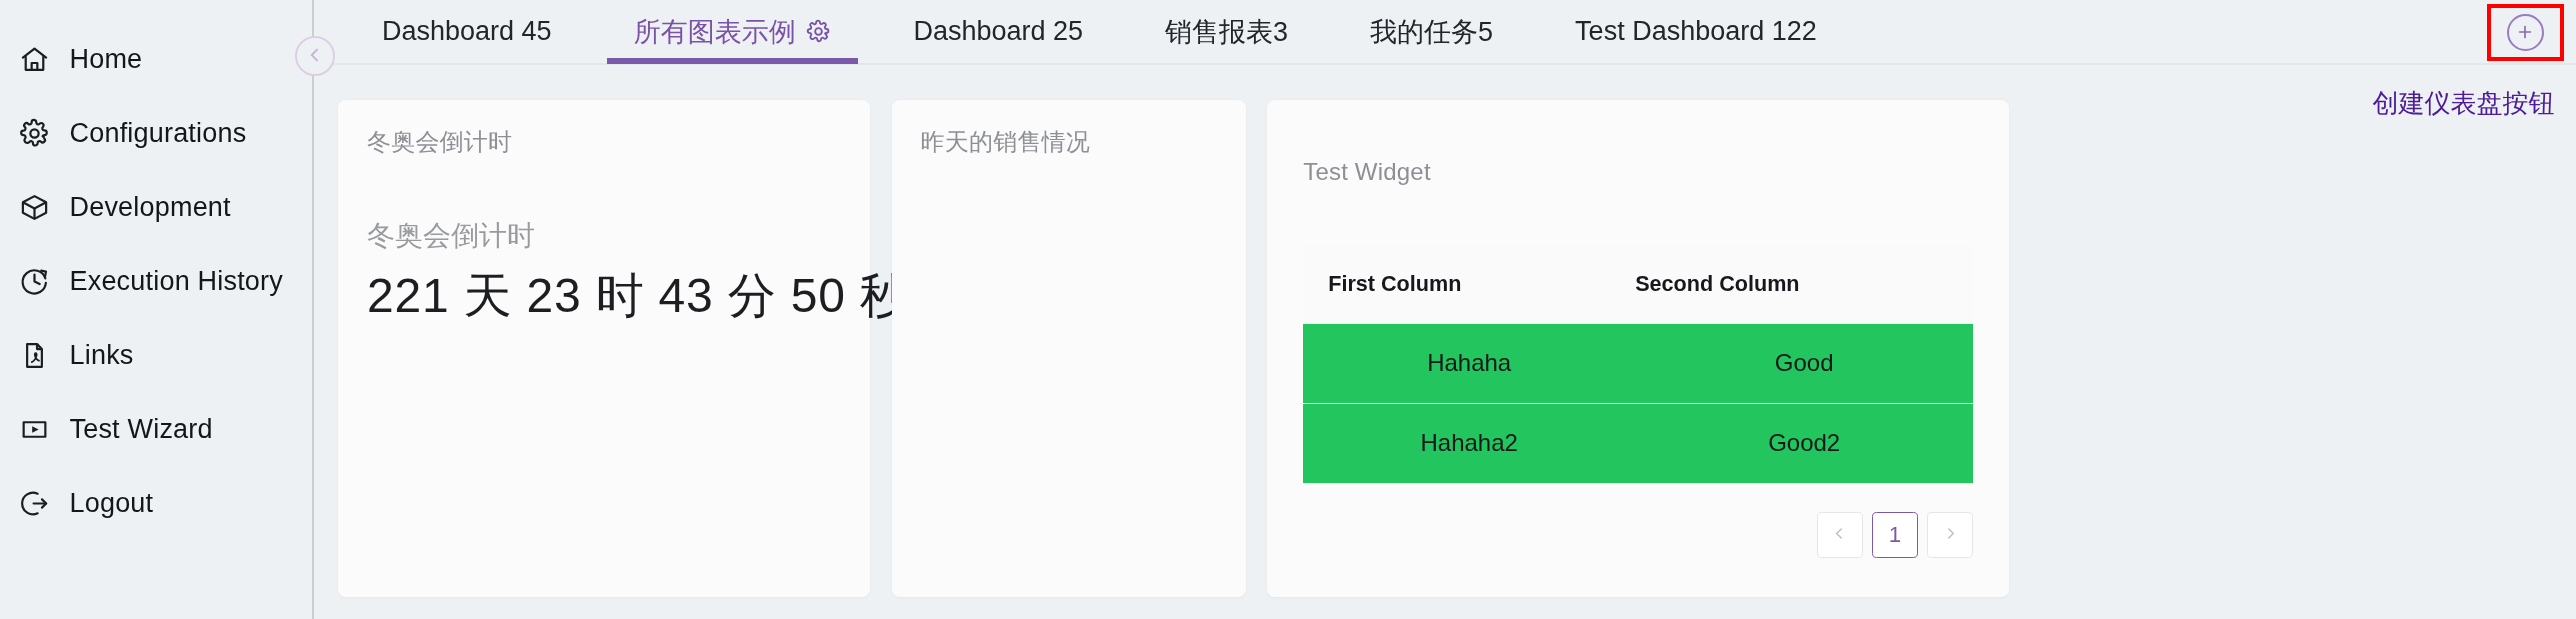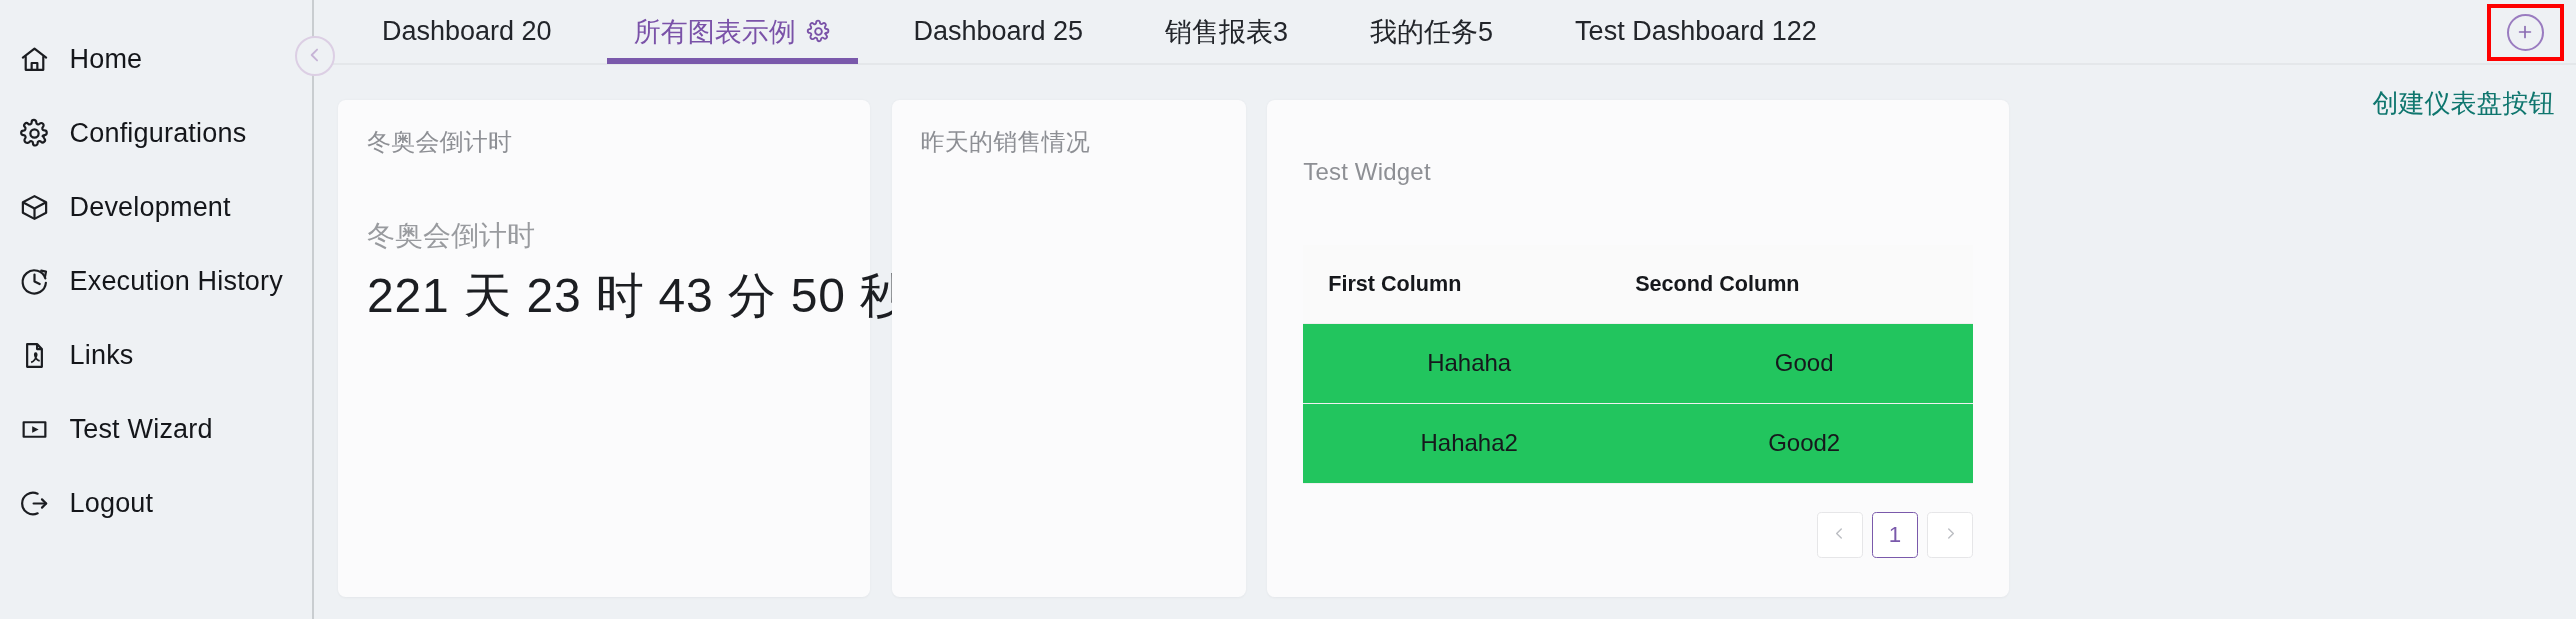--- a/index.html
+++ b/index.html
@@ -108,21 +108,21 @@
     width:37px; height:37px;
     border-radius:50%;
     border:2.3px solid #9a7cc0;
     display:flex; align-items:center; justify-content:center;
   }
   .create-circle svg { width:20px; height:20px; }
   .annotation {
     position:absolute;
     right:21.6px; top:86px;
     font-size:26px;
-    color:#0f766e;
+    color:#4c1d95;
     white-space:nowrap;
     z-index:15;
   }
 
   
   .board {
     position:relative;
     padding:35px 0 0 24px;
     display:flex;
     gap:21.6px;
@@ -310,21 +310,21 @@
         </svg>
       </span>
     </div>
   </nav>
 
   <section class="main">
 
     <div class="tabbar">
 
       <div class="tab">
-        <span>Dashboard 20</span>
+        <span>Dashboard 45</span>
       </div>
 
       <div class="tab active">
         <span>所有图表示例</span>
         <span class="tab-gear">
           <svg viewBox="0 0 24 24" fill="none" stroke="#7a52a8" stroke-width="1.8" stroke-linejoin="round">
             <circle cx="12" cy="12" r="3.2"></circle>
             <path d="M19.2 14.1a1.5 1.5 0 0 0 .3 1.65l.06.05a1.8 1.8 0 1 1-2.55 2.55l-.05-.06a1.5 1.5 0 0 0-1.65-.3 1.5 1.5 0 0 0-.9 1.37v.14a1.8 1.8 0 0 1-3.6 0v-.07a1.5 1.5 0 0 0-.98-1.37 1.5 1.5 0 0 0-1.65.3l-.05.06A1.8 1.8 0 1 1 4.63 15.9l.06-.05a1.5 1.5 0 0 0 .3-1.65 1.5 1.5 0 0 0-1.37-.9h-.14a1.8 1.8 0 1 1 0-3.6h.07a1.5 1.5 0 0 0 1.37-.98 1.5 1.5 0 0 0-.3-1.65l-.06-.05A1.8 1.8 0 1 1 7.11 4.47l.05.06a1.5 1.5 0 0 0 1.65.3h.07a1.5 1.5 0 0 0 .9-1.37v-.14a1.8 1.8 0 1 1 3.6 0v.07a1.5 1.5 0 0 0 .9 1.37 1.5 1.5 0 0 0 1.65-.3l.05-.06a1.8 1.8 0 1 1 2.55 2.55l-.06.05a1.5 1.5 0 0 0-.3 1.65v.07a1.5 1.5 0 0 0 1.37.9h.14a1.8 1.8 0 1 1 0 3.6h-.07a1.5 1.5 0 0 0-1.37.9z"></path>
           </svg>
         </span>

